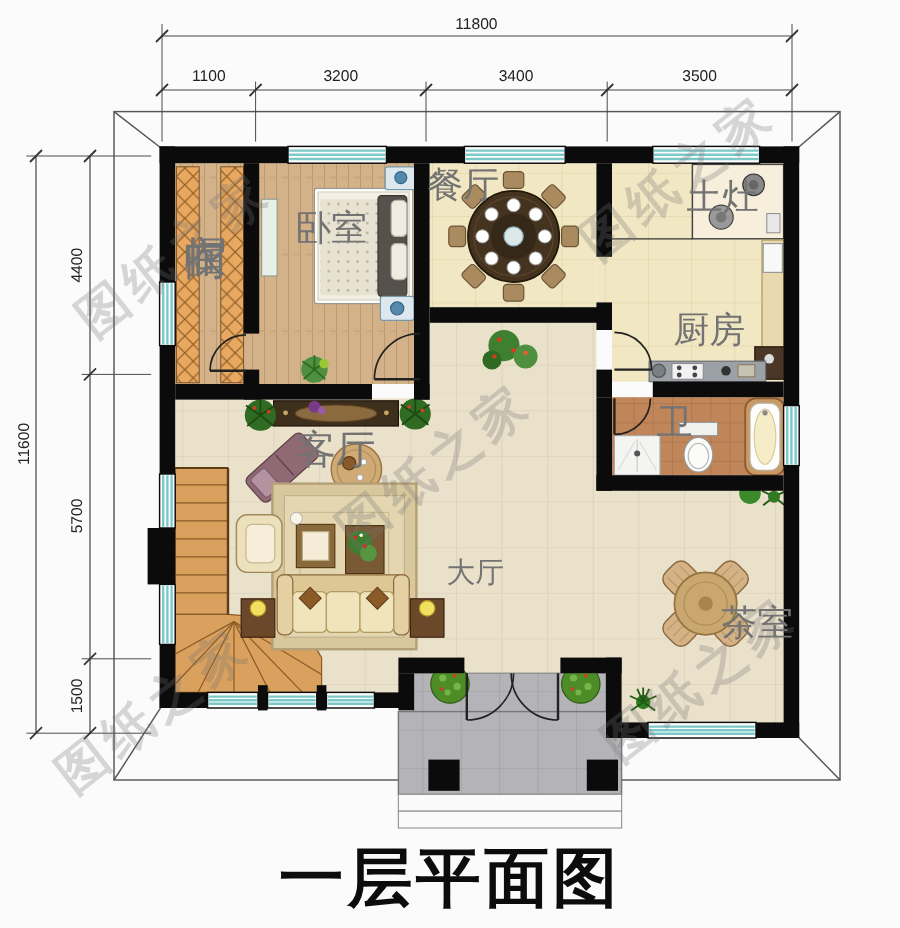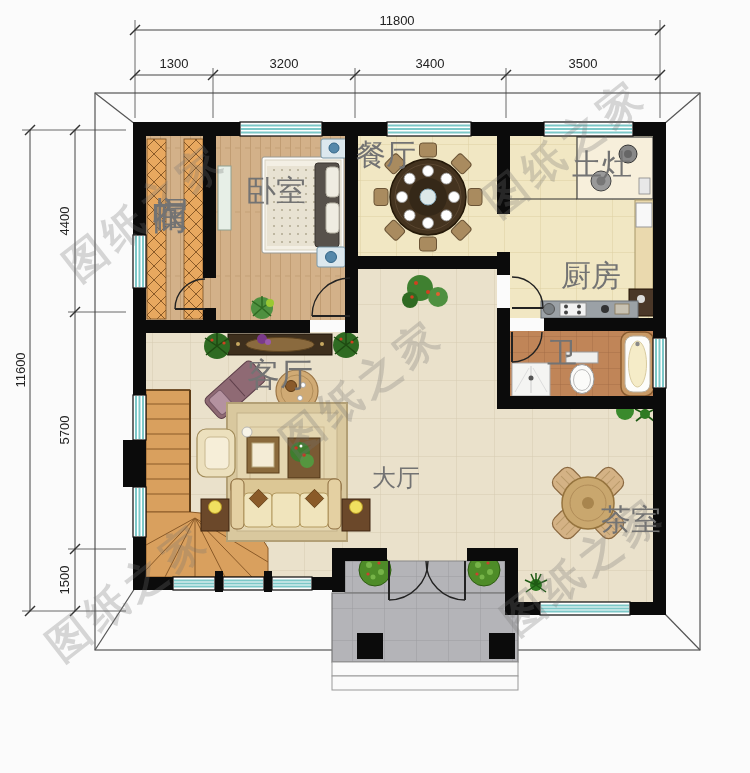--- a/index.html
+++ b/index.html
@@ -536,23 +536,24 @@
 <div class="lbl lbl-30" style="left:246px;top:176px;text-align:right;">卧室</div>
 <div class="lbl lbl-30" style="left:356px;top:140px;">餐厅</div>
 <div class="lbl lbl-30" style="left:556px;top:150px;margin-left:16px;">土灶</div>
 <div class="lbl lbl-30" style="left:541px;top:261px;margin-left:20px;">厨房</div>
 <div class="lbl lbl-30" style="left:547px;top:338px;">卫</div>
 <div class="lbl lbl-33" style="left:247px;top:358px;">客厅</div>
 <div class="lbl lbl-36" style="left:372px;top:466px;">大厅</div>
 <div class="lbl lbl-30" style="left:556px;top:505px;margin-left:45px;">茶室</div>
 
 <span class="dim" style="left:397px;top:20px;">11800</span>
-<span class="dim" style="left:174px;top:63px;">1300</span>
+<span class="dim" style="left:174px;top:63px;">1100</span>
 <span class="dim" style="left:284px;top:63px;">3200</span>
 <span class="dim" style="left:430px;top:63px;">3400</span>
 <span class="dim" style="left:583px;top:63px;">3500</span>
 <span class="dim dim-rot" style="left:20px;top:370px;">11600</span>
 <span class="dim dim-rot" style="left:64px;top:221px;">4400</span>
 <span class="dim dim-rot" style="left:64px;top:430px;">5700</span>
 <span class="dim dim-rot" style="left:64px;top:580px;">1500</span>
 
+<div class="title">一层平面图</div>
 
 </div>
 
 </body></html>

